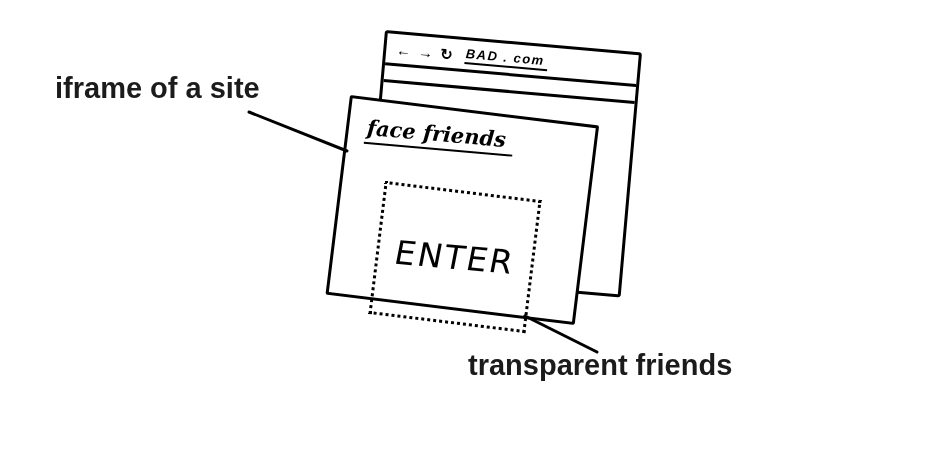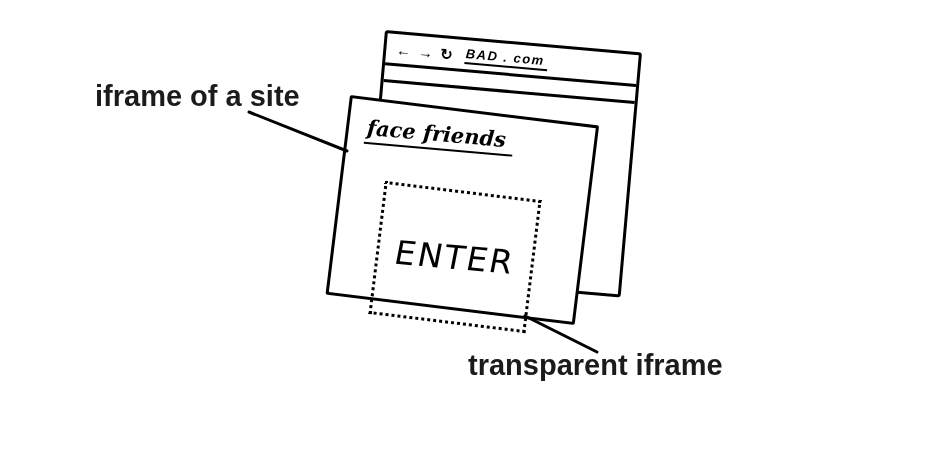--- a/index.html
+++ b/index.html
@@ -19,21 +19,21 @@
 
   
   .label {
     position: absolute;
     color: #1b1b1b;
     font-weight: 600;
     font-size: 29px;
     z-index: 4;
     white-space: nowrap;
   }
-  .label-iframe { left: 55px; top: 80px; margin-left: 40px; }
+  .label-iframe { left: 55px; top: 72px; }
   .label-button { left: 468px; top: 346px; line-height: 1.32; }
 
   
   .browser-window {
     position: absolute;
     left: 385px;
     top: 30px;
     width: 252px;
     height: 240px;
     background: #ffffff;
@@ -158,16 +158,16 @@
       <span class="enter-text">ENTER</span>
     </div>
   </div>
 
   <svg class="pointer-lines" width="933" height="476" viewBox="0 0 933 476" xmlns="http://www.w3.org/2000/svg">
     <line x1="249" y1="112" x2="347" y2="151"></line>
     <line x1="525" y1="316" x2="597" y2="352"></line>
   </svg>
 
   <div class="label label-button">
-    <div>transparent iframe</div>
+    <div>transparent friends</div>
   </div>
 
 </div>
 
 </body></html>

